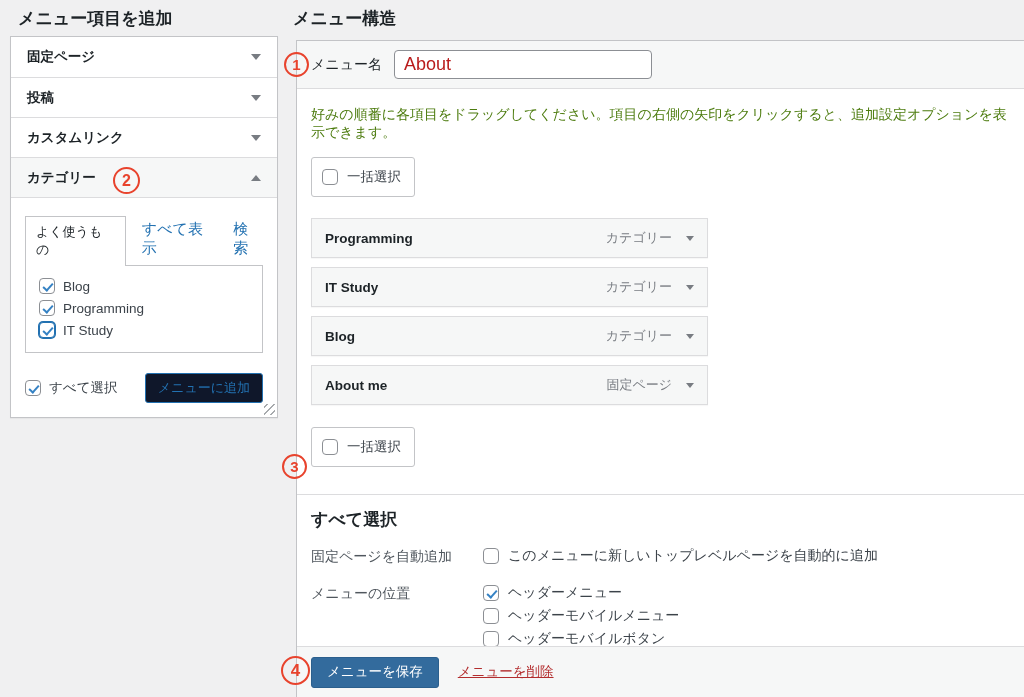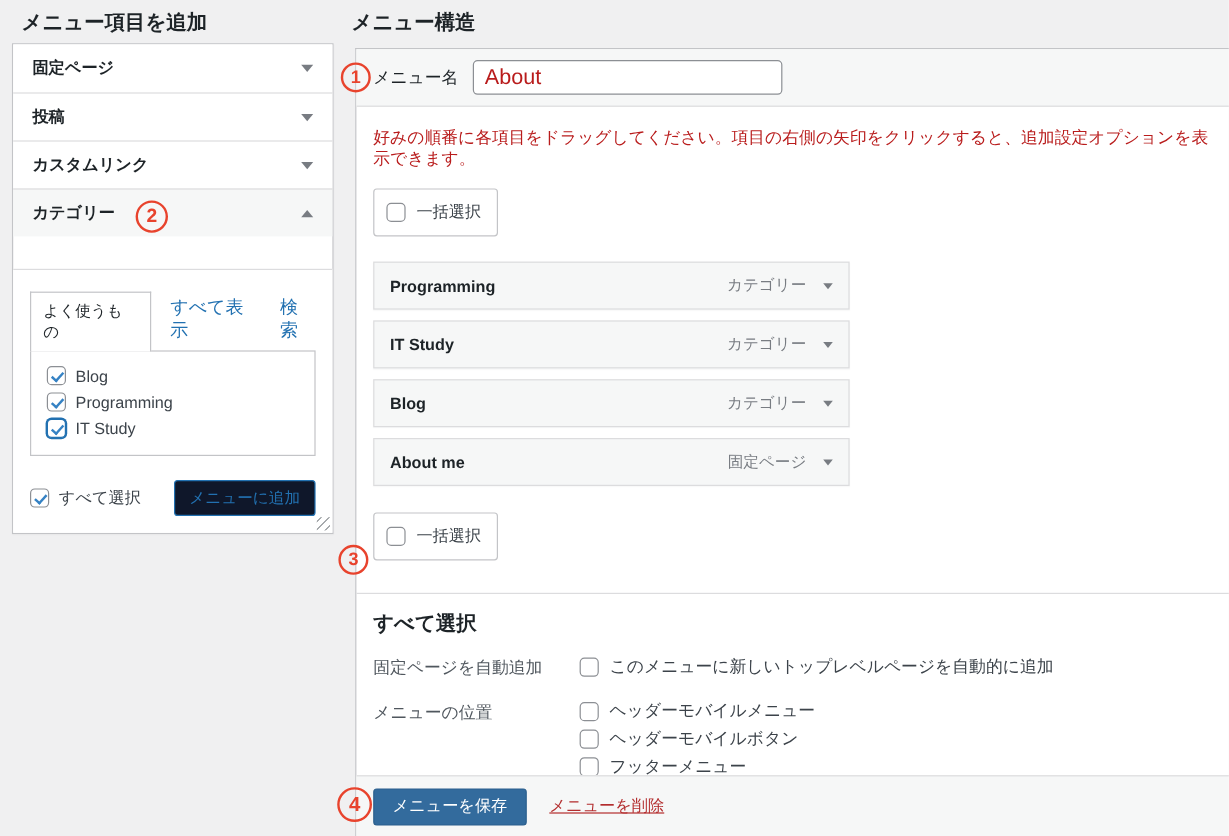--- a/index.html
+++ b/index.html
@@ -23,21 +23,21 @@
   }
   .acc-row:first-child { border-top:none; }
   .acc-row .acc-label { font-size:13.5px; font-weight:bold; }
   .acc-row.expanded { background:#f6f7f7; }
   .tri { width:0; height:0; border-left:5px solid transparent; border-right:5px solid transparent; }
   .tri.down { border-top:6px solid #787c82; }
   .tri.up { border-bottom:6px solid #787c82; }
   .tri.sm { border-left-width:4px; border-right-width:4px; }
   .tri.sm.down { border-top-width:5px; }
 
-  .cat-panel { border-top:1px solid #dcdcde; background:#fff; padding:16px 14px 14px; position:relative;margin-top:27px; }
+  .cat-panel { border-top:1px solid #dcdcde; background:#fff; padding:16px 14px 14px; position:relative; }
   .tabs { display:flex; align-items:flex-end; position:relative; z-index:2; }
   .tab-active {
     font-size:13px; padding:6px 10px 7px; background:#fff;
     border:1px solid #c3c4c7; border-bottom:none; position:relative; top:1px; color:#1d2327;
   }
   .tab-link { font-size:15px; color:#2271b1; padding:6px 0 7px; margin-left:16px; text-decoration:none; cursor:pointer; }
   .cat-list { border:1px solid #c3c4c7; padding:12px 10px 10px 13px; height:88px; background:#fff; }
   .check-row { display:flex; align-items:center; gap:8px; margin-bottom:6px; font-size:13.5px; color:#3c434a; }
 
   .checkbox {
@@ -71,21 +71,21 @@
     height:48px; background:#f6f7f7; border-bottom:1px solid #dcdcde;
     display:flex; align-items:center; padding:0 14px; gap:12px;
   }
   .name-bar label { font-size:14px; color:#1d2327; }
   .name-input {
     width:258px; height:29px; border:1px solid #8c8f94; border-radius:4px;
     padding:4px 9px; font-size:18px; color:#b91c1c; background:#fff;
     font-family:"Liberation Sans","DejaVu Sans",sans-serif;
   }
   .panel-body { padding:14px 14px 0; }
-  .instruction { font-size:14px; color:#b91c1c; margin:3px 0 0; }
+  .instruction { font-size:14px; color:#4d7c0f; margin:3px 0 0; }
 
   .bulk-box {
     display:inline-flex; align-items:center; gap:9px; margin-top:15px;
     border:1px solid #c3c4c7; border-radius:3px; background:#fff;
     padding:0 13px 0 10px; height:40px; font-size:13.5px; color:#3c434a; cursor:pointer;
   }
   .menu-list { margin-top:21px; width:397px; }
   .menu-item {
     height:40px; margin-bottom:9px; background:#f6f7f7; border:1px solid #dcdcde;
     box-shadow:0 1px 1px rgba(0,0,0,.03); display:flex; align-items:center;
@@ -239,20 +239,24 @@
       <label class="option-row">
         <span class="checkbox"></span>
         <span>このメニューに新しいトップレベルページを自動的に追加</span>
       </label>
     </div>
 
     <div class="settings-row" style="margin-top:14px">
       <div class="settings-label">メニューの位置</div>
       <div>
         <label class="option-row">
+          <span class="checkbox checked"></span>
+          <span>ヘッダーメニュー</span>
+        </label>
+        <label class="option-row">
           <span class="checkbox"></span>
           <span>ヘッダーモバイルメニュー</span>
         </label>
         <label class="option-row">
           <span class="checkbox"></span>
           <span>ヘッダーモバイルボタン</span>
         </label>
         <label class="option-row">
           <span class="checkbox"></span>
           <span>フッターメニュー</span>

